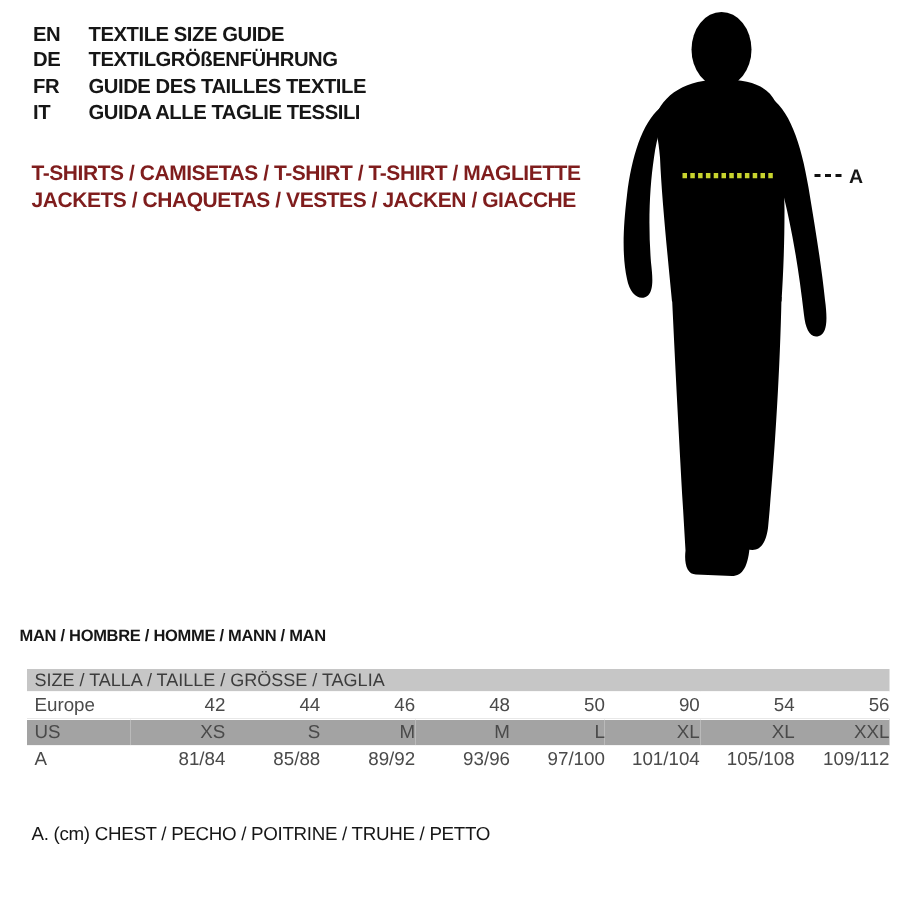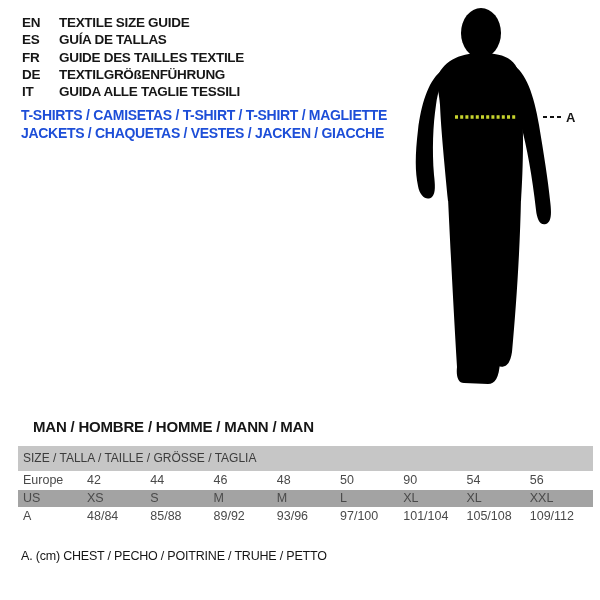--- a/index.html
+++ b/index.html
@@ -22,46 +22,46 @@
   }
   .lang-label {
     font-weight: 700; font-size: 13.5px;
     letter-spacing: -0.3px; color: #161616; white-space: nowrap;
   }
 
   
   .categories { position: absolute; left: 21px; top: 106px; }
   .category-line {
     font-weight: 700; font-size: 14px; line-height: 18px;
-    letter-spacing: -0.3px; color: #1d4ed8; white-space: nowrap;
+    letter-spacing: -0.3px; color: #7f1d1d; white-space: nowrap;
   }
 
   
   .figure-wrap { position: absolute; left: 400px; top: 0; width: 200px; height: 400px; }
   .figure-wrap svg { display: block; }
 
   
   .section-title {
-    position: absolute; left: 33px; top: 418px;
-    font-weight: 700; font-size: 15px; letter-spacing: -0.2px; color: #161616;
+    position: absolute; left: 13px; top: 418px;
+    font-weight: 700; font-size: 11px; letter-spacing: -0.2px; color: #161616;
   }
 
   
   .size-table-wrap { position: absolute; left: 18px; top: 446px; width: 575px; }
   table.size-table {
     width: 100%; border-collapse: collapse; table-layout: fixed;
   }
   .size-table th.bar {
-    background: #c6c6c6; height: 25px;
+    background: #c6c6c6; height: 15px;
     font-weight: 400; font-size: 12px; color: #3c3c3c;
     text-align: left; padding-left: 5px; letter-spacing: 0;
   }
   .size-table td {
     height: 18px; font-size: 12.5px; color: #4a4a4a;
-    text-align: left; vertical-align: middle;
+    text-align: right; vertical-align: middle;
     border-top: 1px solid #ffffff;
   }
   .size-table td.row-label { text-align: left; padding-left: 5px; }
   .size-table tr.row-white td { background: #ffffff; margin-top: 48px; }
   .size-table tr.row-light td { background: #a3a3a3; }
   .size-table tr.row-lighter td { background: #e7e7e7; }
 
   
   .footnote {
     position: absolute; left: 21px; top: 549px;
@@ -72,30 +72,26 @@
 <body>
 
 <div class="page">
 
   <div class="lang-list">
     <div class="lang-row">
       <span class="lang-code">EN</span>
       <span class="lang-label">TEXTILE SIZE GUIDE</span>
     </div>
     <div class="lang-row">
-      <span class="lang-code">ES</span>
-      <span class="lang-label">GUÍA DE TALLAS</span>
+      <span class="lang-code">DE</span>
+      <span class="lang-label">TEXTILGRÖßENFÜHRUNG</span>
     </div>
     <div class="lang-row">
       <span class="lang-code">FR</span>
       <span class="lang-label">GUIDE DES TAILLES TEXTILE</span>
-    </div>
-    <div class="lang-row">
-      <span class="lang-code">DE</span>
-      <span class="lang-label">TEXTILGRÖßENFÜHRUNG</span>
     </div>
     <div class="lang-row">
       <span class="lang-code">IT</span>
       <span class="lang-label">GUIDA ALLE TAGLIE TESSILI</span>
     </div>
   </div>
 
   <div class="categories">
     <div class="category-line">T-SHIRTS / CAMISETAS / T-SHIRT / T-SHIRT / MAGLIETTE</div>
     <div class="category-line">JACKETS / CHAQUETAS / VESTES / JACKEN / GIACCHE</div>
@@ -165,21 +161,21 @@
           <td>S</td>
           <td>M</td>
           <td>M</td>
           <td>L</td>
           <td>XL</td>
           <td>XL</td>
           <td>XXL</td>
         </tr>
         <tr class="row-white">
           <td class="row-label">A</td>
-          <td>48/84</td>
+          <td>81/84</td>
           <td>85/88</td>
           <td>89/92</td>
           <td>93/96</td>
           <td>97/100</td>
           <td>101/104</td>
           <td>105/108</td>
           <td>109/112</td>
         </tr>
       </tbody>
     </table>

